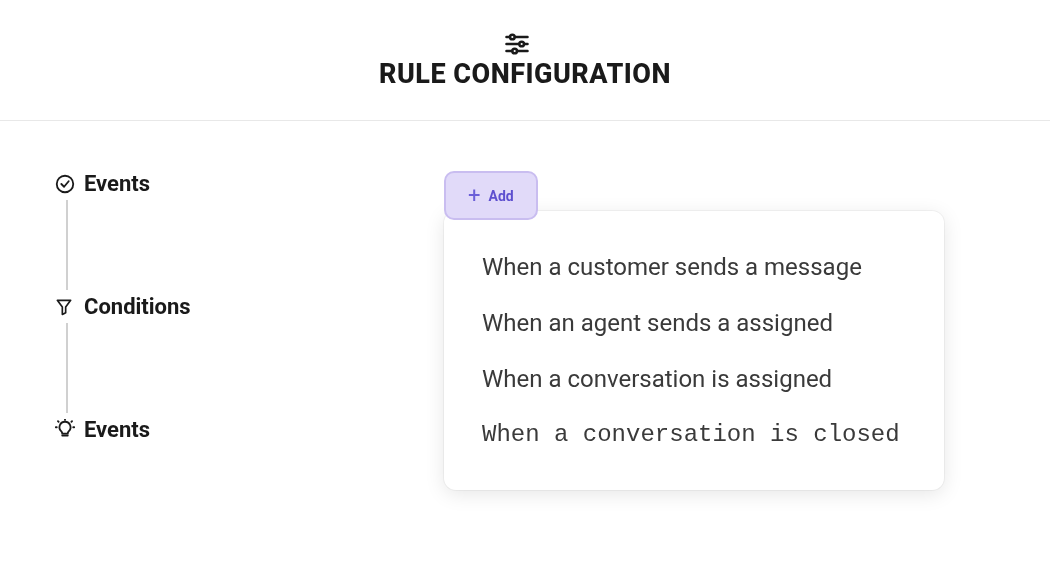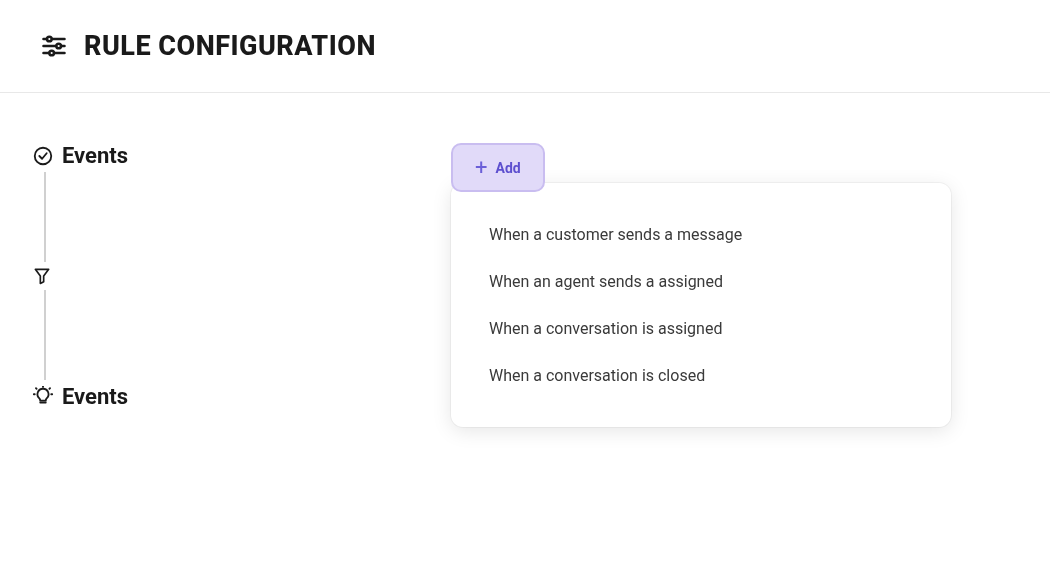--- a/index.html
+++ b/index.html
@@ -12,36 +12,36 @@
       background: #ffffff;
       width: 1050px;
       height: 588px;
       position: relative;
     }
     .header {
       display: flex;
       align-items: center;
       padding: 30px 40px 30px 40px;
       border-bottom: 1px solid #e8e8e8;
+      flex-direction: column;
     }
     .header-icon {
       margin-right: 16px;
       display: flex;
       align-items: center;
     }
     .header-title {
       font-size: 27px;
       font-weight: 800;
       letter-spacing: 0.5px;
       color: #1a1a1a;
     }
     .content {
       display: flex;
-      padding: 50px 32px;
-      gap: 29px;
+      padding: 50px 54px;
     }
     .sidebar {
       width: 390px;
     }
     .sidebar-item {
       display: flex;
       align-items: center;
       margin-bottom: 0;
     }
     .sidebar-icon {
@@ -94,31 +94,32 @@
       top: 40px;
       left: 0;
       background: #ffffff;
       border-radius: 12px;
       box-shadow: 0 4px 20px rgba(0,0,0,0.1), 0 0 0 1px rgba(0,0,0,0.04);
       padding: 36px 38px;
       width: 500px;
       z-index: 1;
     }
     .dropdown-item {
-      font-size: 16px;
+      font-size: 24px;
       color: #3a3a3a;
       padding: 14px 0;
       cursor: pointer;
       font-weight: 400;
     }
     .dropdown-item:first-child {
       padding-top: 6px;
     }
     .dropdown-item:last-child {
       padding-bottom: 6px;
+      font-family: Liberation Mono, monospace;
     }
   </style>
 </head>
 <body>
 
 <div class="header">
   <span class="header-icon">
     <svg width="28" height="28" viewBox="0 0 24 24" fill="none" stroke="#1a1a1a" stroke-width="2.2" stroke-linecap="round" stroke-linejoin="round">
       <line x1="3" y1="6" x2="21" y2="6"></line>
       <circle cx="8" cy="6" r="2" fill="#fff"></circle>
@@ -143,20 +144,21 @@
       <span class="sidebar-label">Events</span>
     </div>
     <div class="connector"></div>
 
     <div class="sidebar-item">
       <span class="sidebar-icon">
         <svg width="20" height="20" viewBox="0 0 24 24" fill="none" stroke="#1a1a1a" stroke-width="2" stroke-linecap="round" stroke-linejoin="round">
           <polygon points="4 4 20 4 14 12 14 19 10 21 10 12 4 4"></polygon>
         </svg>
       </span>
+      <span class="sidebar-label">Conditions</span>
     </div>
     <div class="connector"></div>
 
     <div class="sidebar-item">
       <span class="sidebar-icon">
         <svg width="22" height="22" viewBox="0 0 24 24" fill="none" stroke="#1a1a1a" stroke-width="2" stroke-linecap="round" stroke-linejoin="round">
           <path d="M9 18h6"></path>
           <path d="M12 3a6 6 0 0 0-4 10.5c.7.7 1 1.5 1 2.5h6c0-1 .3-1.8 1-2.5A6 6 0 0 0 12 3z"></path>
           <line x1="12" y1="1" x2="12" y2="0" stroke-dasharray="0"></line>
           <line x1="3" y1="9" x2="2" y2="9"></line>

